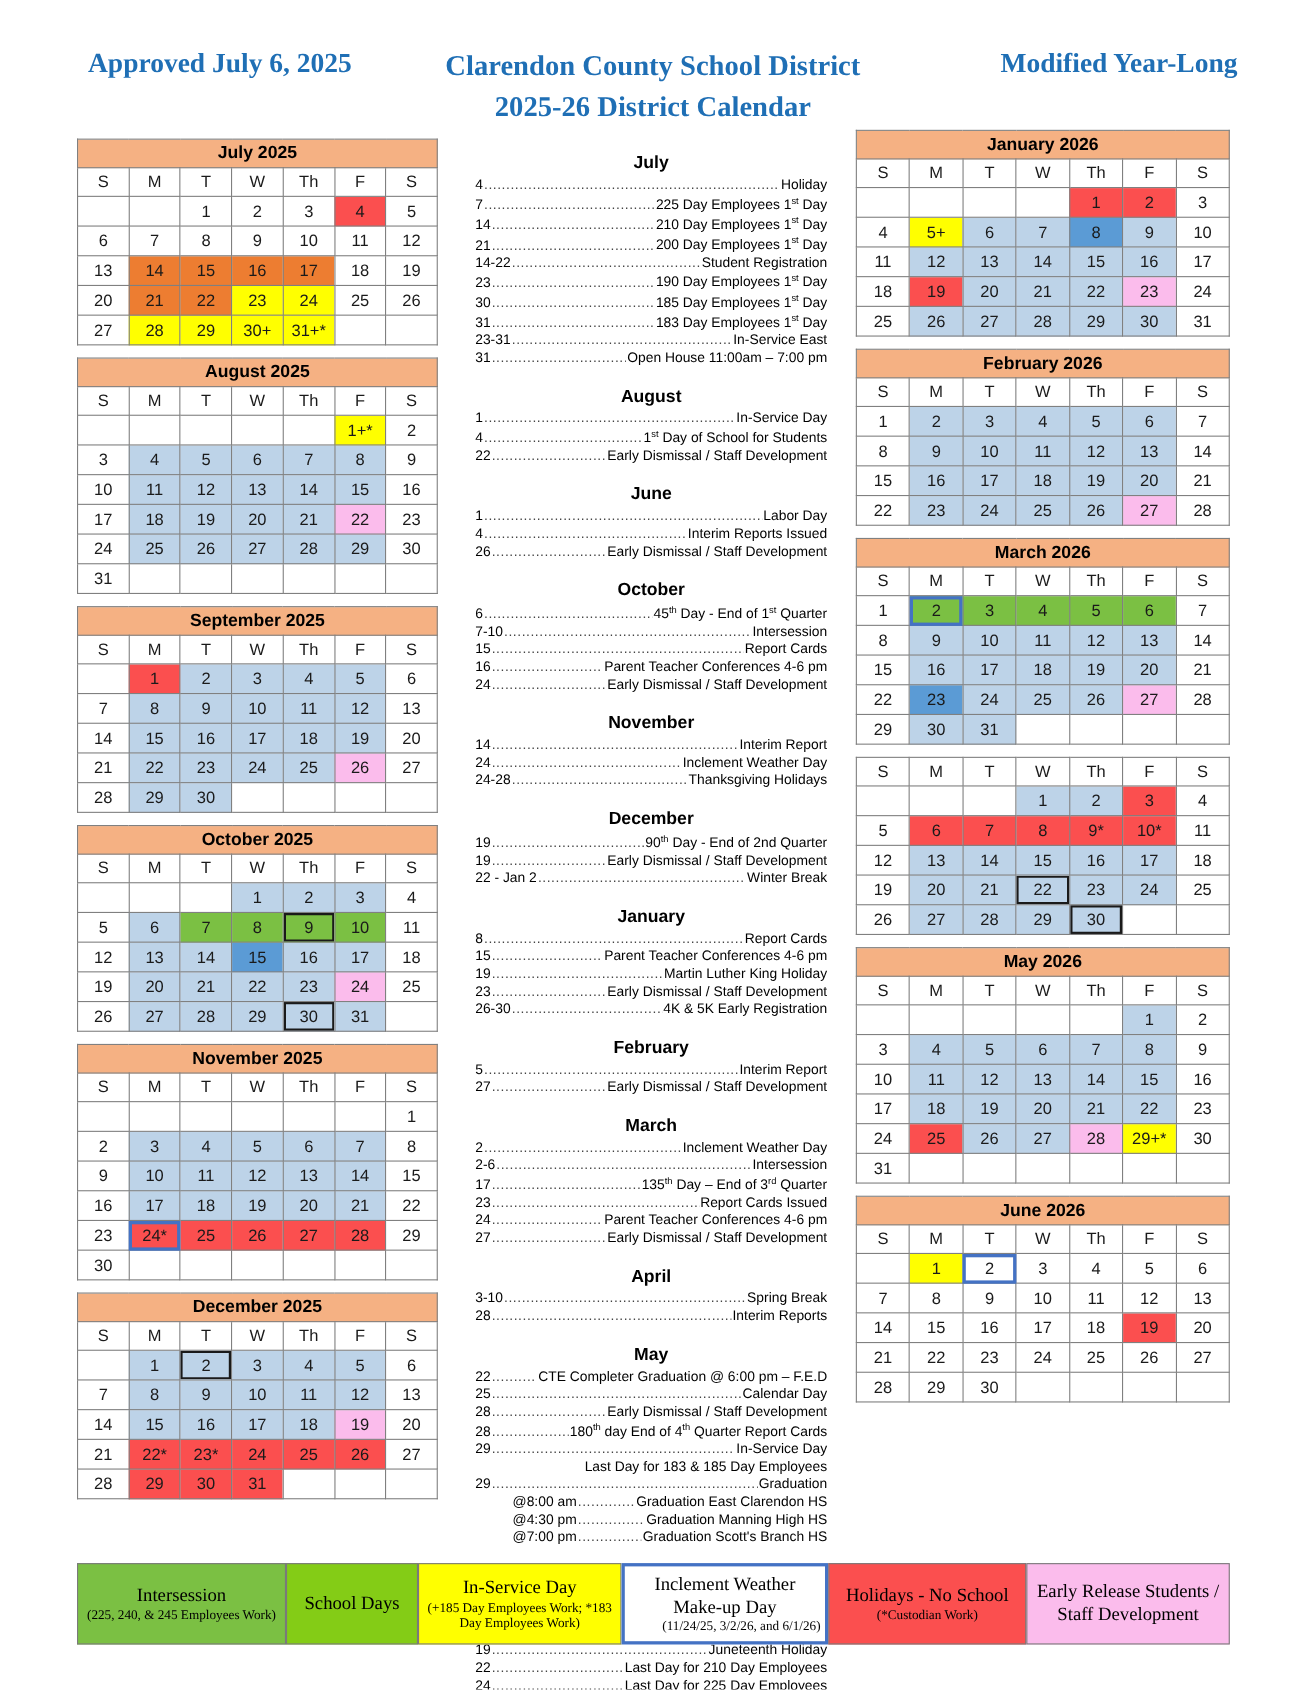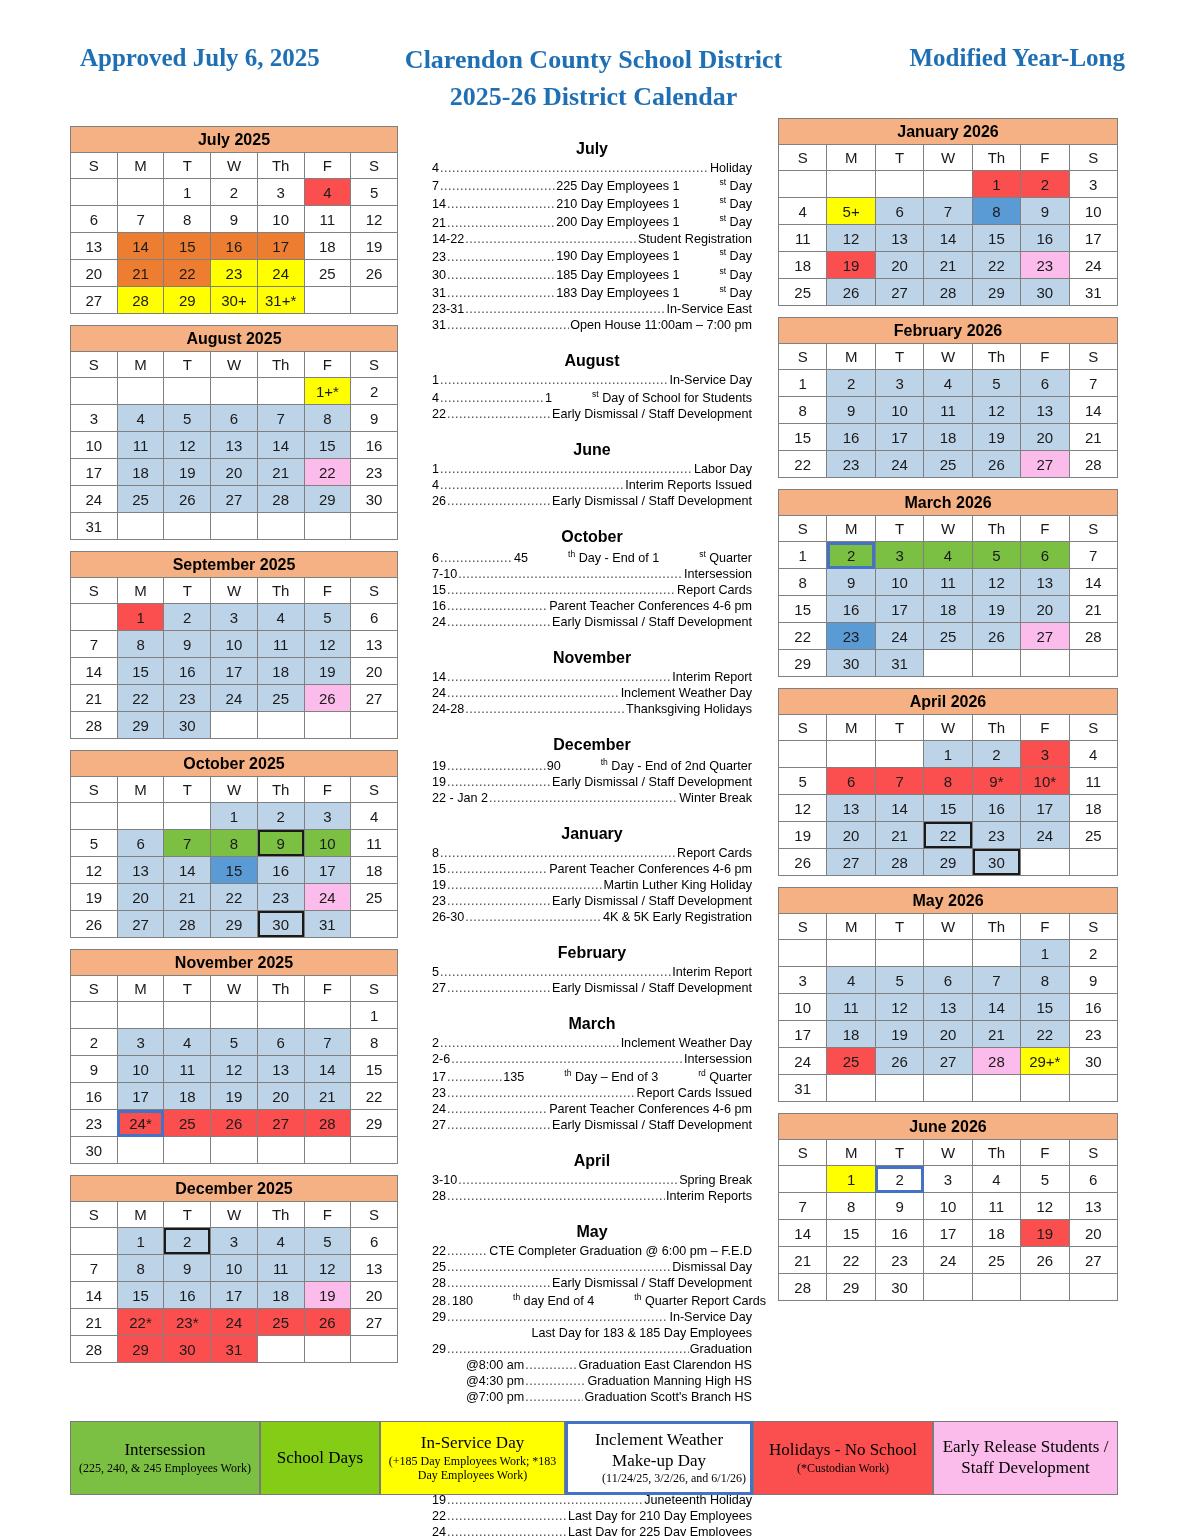--- a/index.html
+++ b/index.html
@@ -102,21 +102,21 @@
   }
   .ev-desc { flex:0 0 auto; text-align:right; }
   .ev-cont {
     font-size:12.6px; line-height:1.27; color:#000;
     text-align:right; white-space:nowrap;
   }
   .ev-sub {
     font-size:12.6px; line-height:1.27; color:#000;
     padding-left:34px; display:flex; white-space:nowrap;
   }
-  sup { font-size:8.5px; vertical-align:super;margin-left:40px; }
+  sup { font-size:8.5px; vertical-align:super; }
 
   
   .legend {
     position:absolute; left:70px; top:1421px; width:1048px; height:74px;
     display:flex;
   }
   .lg {
     border:1px solid #7a7a7a;
     font-family:"Liberation Serif", serif;
     display:flex; flex-direction:column; align-items:center; justify-content:center;
@@ -841,21 +841,21 @@
     <div class="ev-block">
       <div class="ev-month">May</div>
       <div class="ev-row">
         <span class="ev-day">22</span>
         <span class="ev-dots">........................................................................................................................................................................................................</span>
         <span class="ev-desc">CTE Completer Graduation @ 6:00 pm – F.E.D</span>
       </div>
       <div class="ev-row">
         <span class="ev-day">25</span>
         <span class="ev-dots">........................................................................................................................................................................................................</span>
-        <span class="ev-desc">Dismissal Day</span>
+        <span class="ev-desc">Calendar Day</span>
       </div>
       <div class="ev-row">
         <span class="ev-day">28</span>
         <span class="ev-dots">........................................................................................................................................................................................................</span>
         <span class="ev-desc">Early Dismissal / Staff Development</span>
       </div>
       <div class="ev-row">
         <span class="ev-day">28</span>
         <span class="ev-dots">........................................................................................................................................................................................................</span>
         <span class="ev-desc">180<sup>th</sup> day End of 4<sup>th</sup> Quarter Report Cards</span>
@@ -1130,23 +1130,20 @@
       <colgroup>
         <col style="width: 14.2857%;">
         <col style="width: 14.2857%;">
         <col style="width: 14.2857%;">
         <col style="width: 14.2857%;">
         <col style="width: 14.2857%;">
         <col style="width: 14.2857%;">
         <col style="width: 14.2857%;">
       </colgroup>
       <thead>
-        <tr>
-          <th colspan="7" class="mtitle">April 2026</th>
-        </tr>
         <tr>
           <th class="dow">S</th>
           <th class="dow">M</th>
           <th class="dow">T</th>
           <th class="dow">W</th>
           <th class="dow">Th</th>
           <th class="dow">F</th>
           <th class="dow">S</th>
         </tr>
       </thead>

